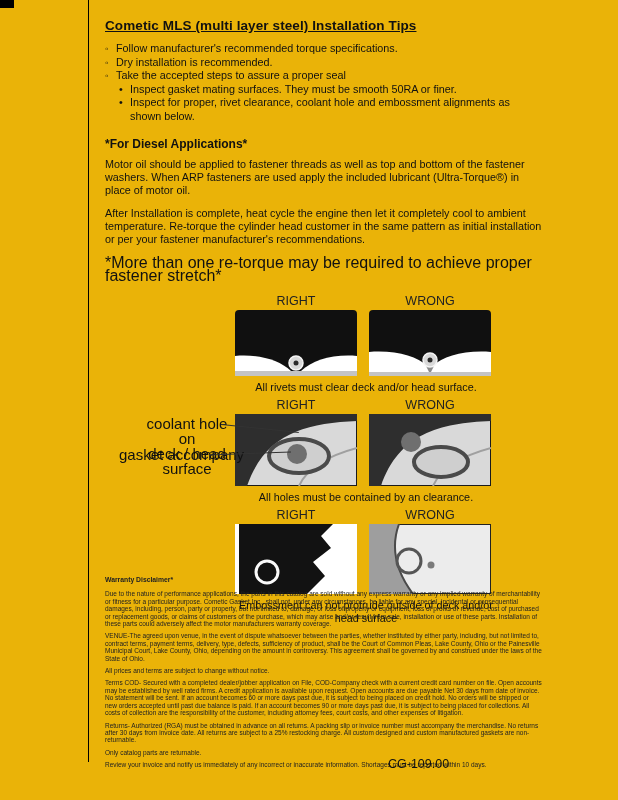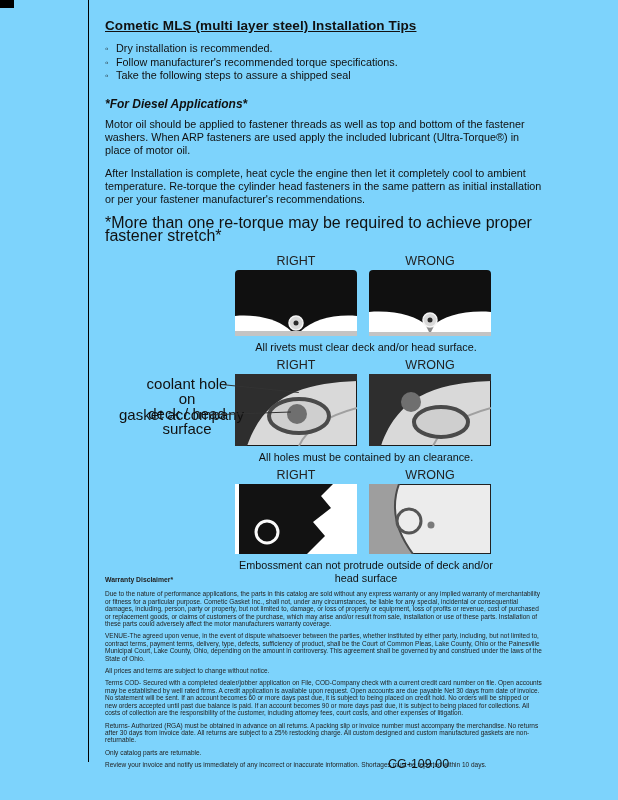--- a/index.html
+++ b/index.html
@@ -1,34 +1,34 @@
 <!DOCTYPE html>
 <html><head>
 <meta charset="utf-8">
 <style>
   * { margin:0; padding:0; box-sizing:border-box; }
   html,body { background:#ffffff; }
   .page {
-    position:relative; width:618px; height:800px; background:#7dd3fc;
+    position:relative; width:618px; height:800px; background:#eab308;
     font-family:"Liberation Sans", sans-serif; color:#111; overflow:hidden;
   }
   .corner-mark { position:absolute; left:0; top:0; width:14px; height:8px; background:#000; }
   .spine { position:absolute; left:88px; top:0; width:1px; height:762px; background:#000; }
 
   .content { position:absolute; left:105px; top:18px; width:438px; }
 
   .doc-title { font-size:13.5px; font-weight:bold; text-decoration:underline; margin-bottom:9px; letter-spacing:0.1px; }
 
   ul.tips { list-style:none; font-size:10.8px; line-height:13.5px; }
   ul.tips li { position:relative; padding-left:11px; }
   ul.tips li::before { content:"◦"; position:absolute; left:0; top:0; font-size:10px; }
   ul.tips.sub { margin-left:14px; }
   ul.tips.sub li::before { content:"•"; font-size:10.8px; }
 
-  .diesel-heading { font-size:12px; font-weight:bold; margin:14px 0 7px;font-style:italic; }
+  .diesel-heading { font-size:12px; font-weight:bold; margin:14px 0 7px; }
   .para { font-size:10.8px; line-height:13px; margin-bottom:10px; }
   .note { font-size:16px; line-height:13px; margin-bottom:4px; }
 
   .figures { margin-left:130px; width:260px; margin-top:12px; }
   .fig-row { margin-bottom:4px; }
   .fig-labels { display:flex; font-size:12.5px; color:#222; margin-bottom:2px; }
   .fig-labels .lbl { width:122px; text-align:center; }
   .fig-labels .lbl + .lbl { margin-left:12px; }
   .fig-panels { position:relative; display:flex; gap:12px; }
   svg.panel { display:block; width:122px; }
@@ -51,28 +51,32 @@
 <body>
 
 <div class="page">
   <div class="corner-mark"></div>
   <div class="spine"></div>
 
   <div class="content">
     <div class="doc-title">Cometic MLS (multi layer steel) Installation Tips</div>
 
     <ul class="tips">
+      <li>Follow manufacturer's recommended torque specifications.</li>
       <li>Dry installation is recommended.</li>
-      <li>Follow manufacturer's recommended torque specifications.</li>
-      <li>Take the following steps to assure a shipped seal</li>
+      <li>Take the accepted steps to assure a proper seal</li>
+    </ul>
+    <ul class="tips sub">
+      <li>Inspect gasket mating surfaces.  They must be smooth 50RA or finer.</li>
+      <li>Inspect for proper, rivet clearance, coolant hole and embossment alignments as shown below.</li>
     </ul>
 
     <div class="diesel-heading">*For Diesel Applications*</div>
     <p class="para">Motor oil should be applied to fastener threads as well as top and bottom of the fastener washers. When ARP fasteners are used apply the included lubricant (Ultra-Torque®) in place of motor oil.</p>
-    <p class="para">After Installation is complete, heat cycle the engine then let it completely cool to ambient temperature. Re-torque the cylinder head fasteners in the same pattern as initial installation or per your fastener manufacturer's recommendations.</p>
+    <p class="para">After Installation is complete, heat cycle the engine then let it completely cool to ambient temperature. Re-torque the cylinder head customer in the same pattern as initial installation or per your fastener manufacturer's recommendations.</p>
     <p class="note">*More than one re-torque may be required to achieve proper fastener stretch*</p>
 
     <div class="figures">
 
       <div class="fig-row">
         <div class="fig-labels">
           <span class="lbl">RIGHT</span>
           <span class="lbl">WRONG</span>
         </div>
         <div class="fig-panels">

